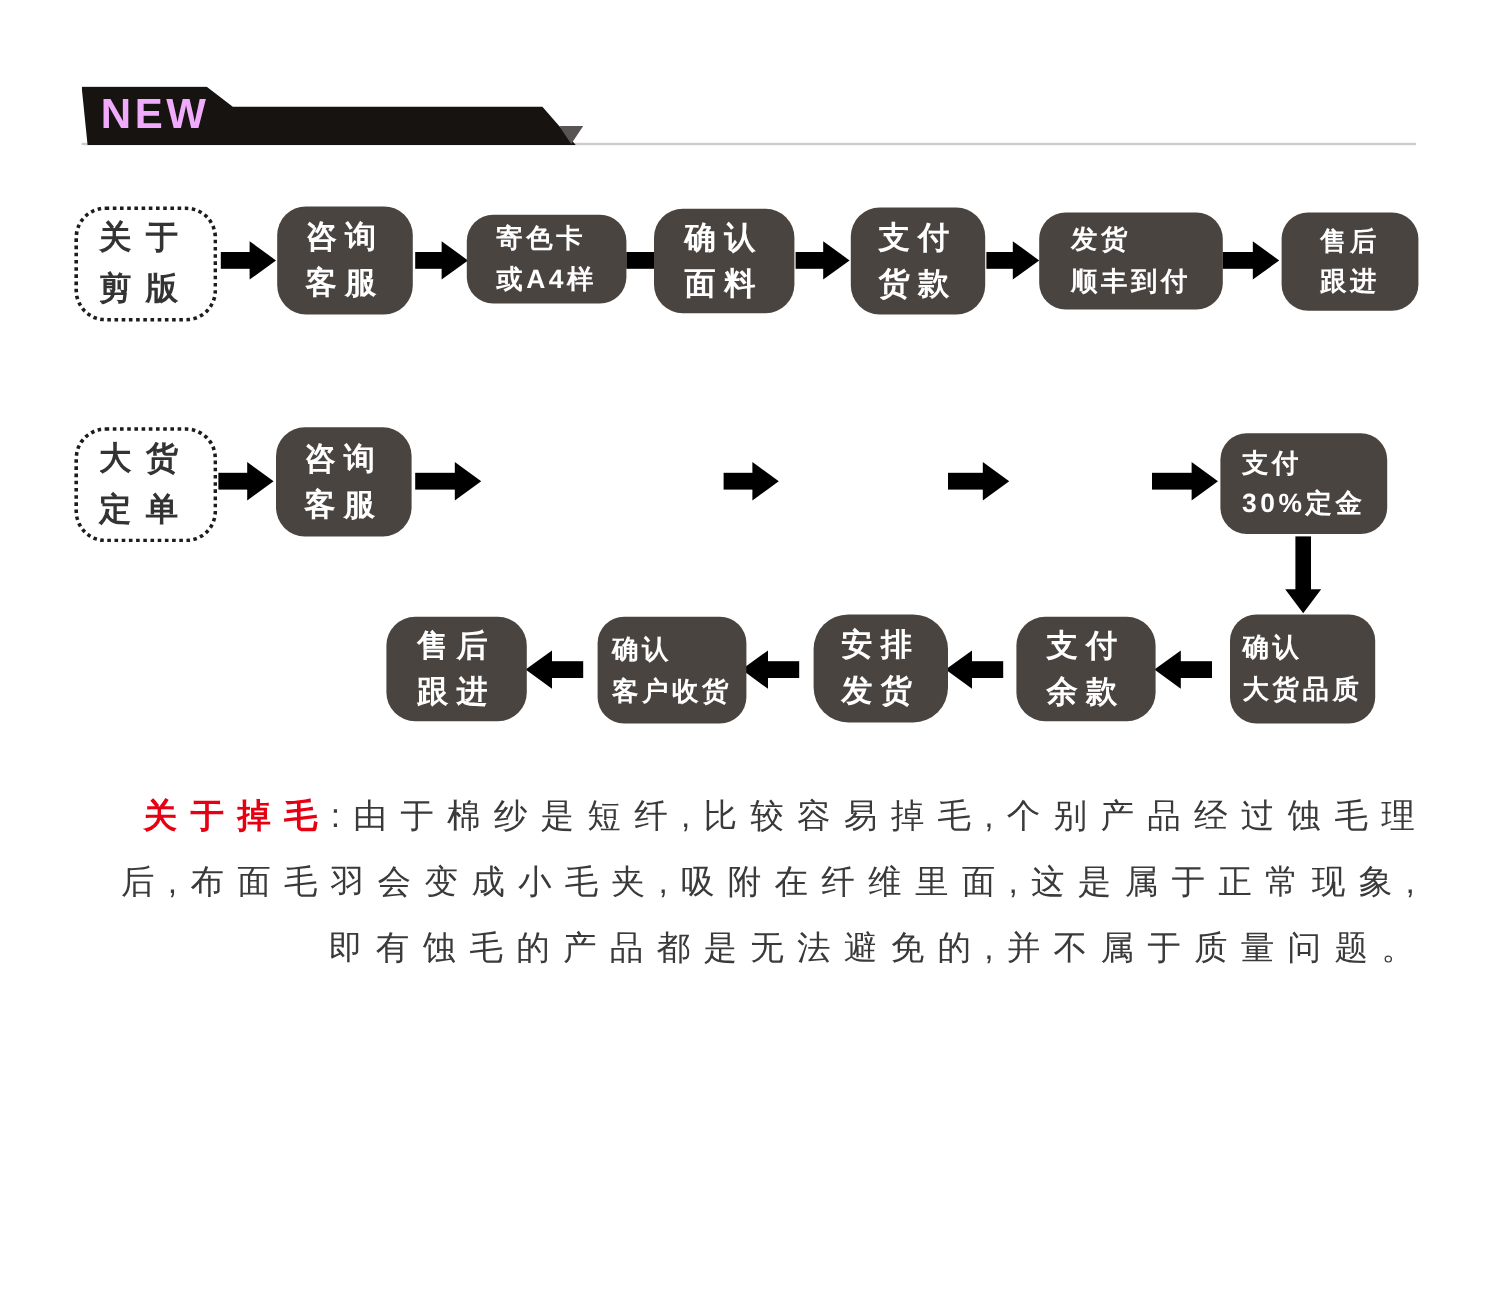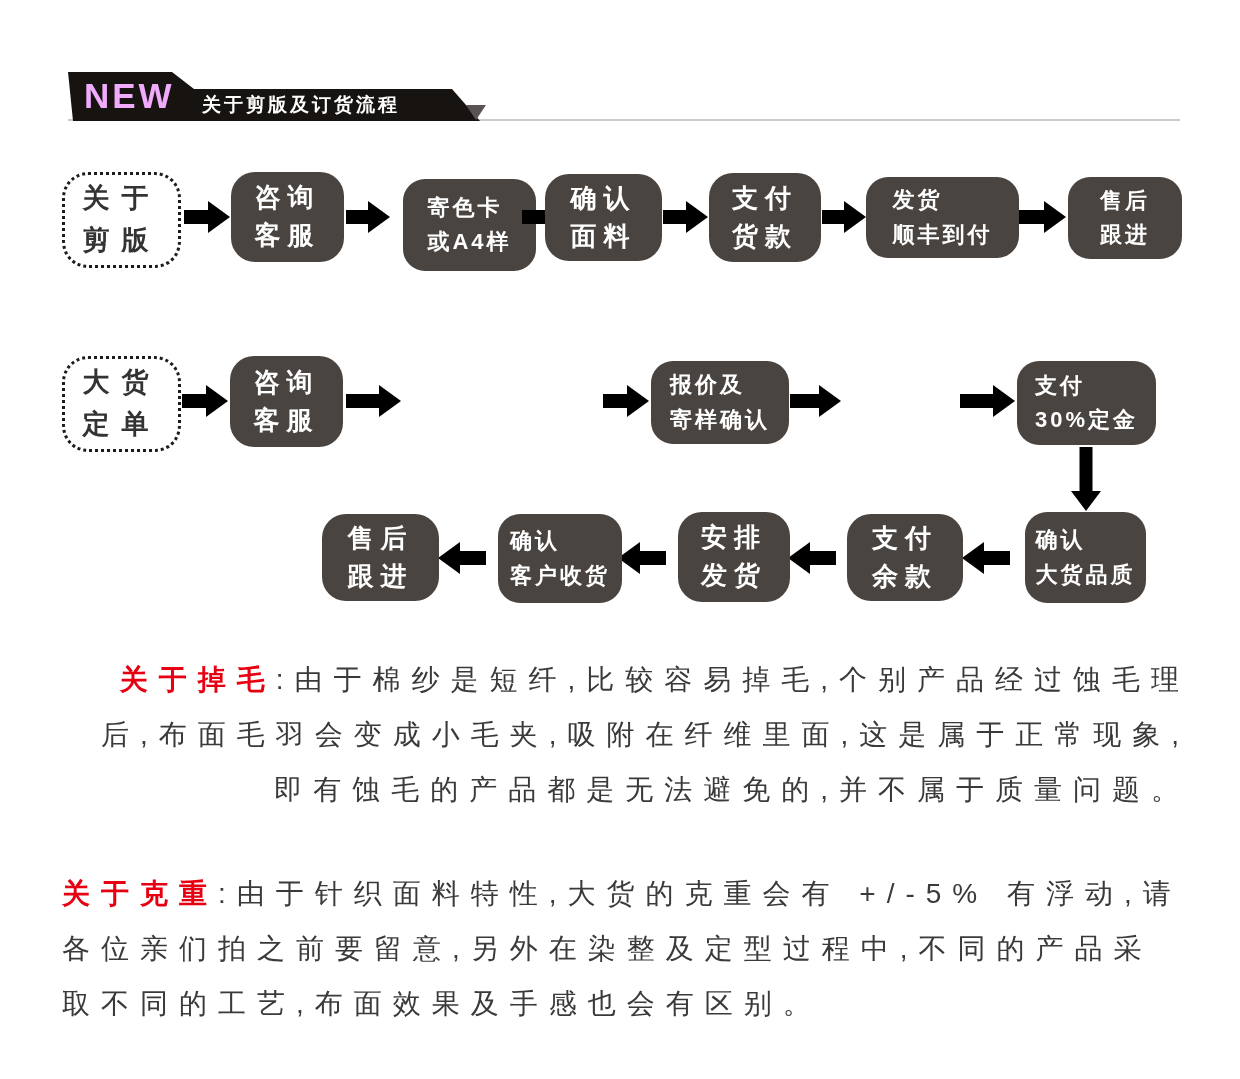--- a/index.html
+++ b/index.html
@@ -53,31 +53,30 @@
   .note .colon{color:#3a3a3a;}
 </style>
 </head>
 <body>
 
 <div class="page">
 
   <div class="banner-line"></div>
   <div class="banner">
     <span class="new">NEW</span>
-    <span class="title">关于剪版及订货流程</span>
   </div>
   <div class="banner-tri"></div>
 
   <div class="start" style="left:62px;top:172px;width:113px;height:90px;">关于
 剪版</div>
   <div class="arrow-r" style="left:184px;top:201px;width:46px;"></div>
   <div class="box" style="left:231px;top:172px;width:113px;height:90px;">咨询
 客服</div>
   <div class="arrow-r" style="left:346px;top:201px;width:44px;"></div>
-  <div class="box sm" style="left:389px;top:179px;width:133px;height:92px;margin-left:14px;">寄色卡
+  <div class="box sm" style="left:389px;top:179px;width:133px;height:74px;">寄色卡
 或A4样</div>
   <div class="arrow-r" style="left:522px;top:201px;width:45px;"></div>
   <div class="box" style="left:545px;top:174px;width:117px;height:87px;">确认
 面料</div>
   <div class="arrow-r" style="left:663px;top:201px;width:45px;"></div>
   <div class="box" style="left:709px;top:173px;width:112px;height:89px;">支付
 货款</div>
   <div class="arrow-r" style="left:822px;top:201px;width:44px;"></div>
   <div class="box sm" style="left:866px;top:177px;width:153px;height:81px;">发货
 顺丰到付</div>
@@ -85,41 +84,38 @@
   <div class="box sm" style="left:1068px;top:177px;width:114px;height:82px;">售后
 跟进</div>
 
   <div class="start" style="left:62px;top:356px;width:113px;height:90px;">大货
 定单</div>
   <div class="arrow-r" style="left:182px;top:385px;width:46px;"></div>
   <div class="box" style="left:230px;top:356px;width:113px;height:91px;">咨询
 客服</div>
   <div class="arrow-r" style="left:346px;top:385px;width:55px;"></div>
   <div class="arrow-r" style="left:603px;top:385px;width:46px;"></div>
-  <div class="box sm" style="left:651px;top:361px;width:138px;height:83px;">报价及
-寄样确认</div>
   <div class="arrow-r" style="left:790px;top:385px;width:51px;"></div>
   <div class="arrow-r" style="left:960px;top:385px;width:55px;"></div>
   <div class="box sm" style="left:1017px;top:361px;width:139px;height:84px;">支付
 30%定金</div>
 
   <div class="arrow-d" style="left:1071px;top:447px;width:30px;height:64px;"></div>
 
   <div class="box sm" style="left:1025px;top:512px;width:121px;height:91px;">确认
 大货品质</div>
   <div class="arrow-l" style="left:962px;top:542px;width:48px;"></div>
   <div class="box" style="left:847px;top:514px;width:116px;height:87px;">支付
 余款</div>
   <div class="arrow-l" style="left:788px;top:542px;width:48px;"></div>
-  <div class="box" style="left:678px;top:512px;width:112px;height:90px;">安排
+  <div class="box" style="left:678px;top:512px;width:112px;height:90px;border-radius:29px;">安排
 发货</div>
   <div class="arrow-l" style="left:618px;top:542px;width:48px;"></div>
   <div class="box sm" style="left:498px;top:514px;width:124px;height:89px;">确认
 客户收货</div>
   <div class="arrow-l" style="left:438px;top:542px;width:48px;"></div>
   <div class="box" style="left:322px;top:514px;width:117px;height:87px;">售后
 跟进</div>
 
   <div class="note" style="top:652px;text-align:right;"><span class="lbl">关于掉毛</span><span class="colon">:</span><span>由于棉纱是短纤,比较容易掉毛,个别产品经过蚀毛理后,布面毛羽会变成小毛夹,吸附在纤维里面,这是属于正常现象,即有蚀毛的产品都是无法避免的,并不属于质量问题。</span></div>
 
-  <div class="note" style="top:866px;"><span class="lbl">关于克重</span><span class="colon">:</span><span>由于针织面料特性,大货的克重会有 +/-5% 有浮动,请各位亲们拍之前要留意,另外在染整及定型过程中,不同的产品采取不同的工艺,布面效果及手感也会有区别。</span></div>
 
 </div>
 
 </body></html>

